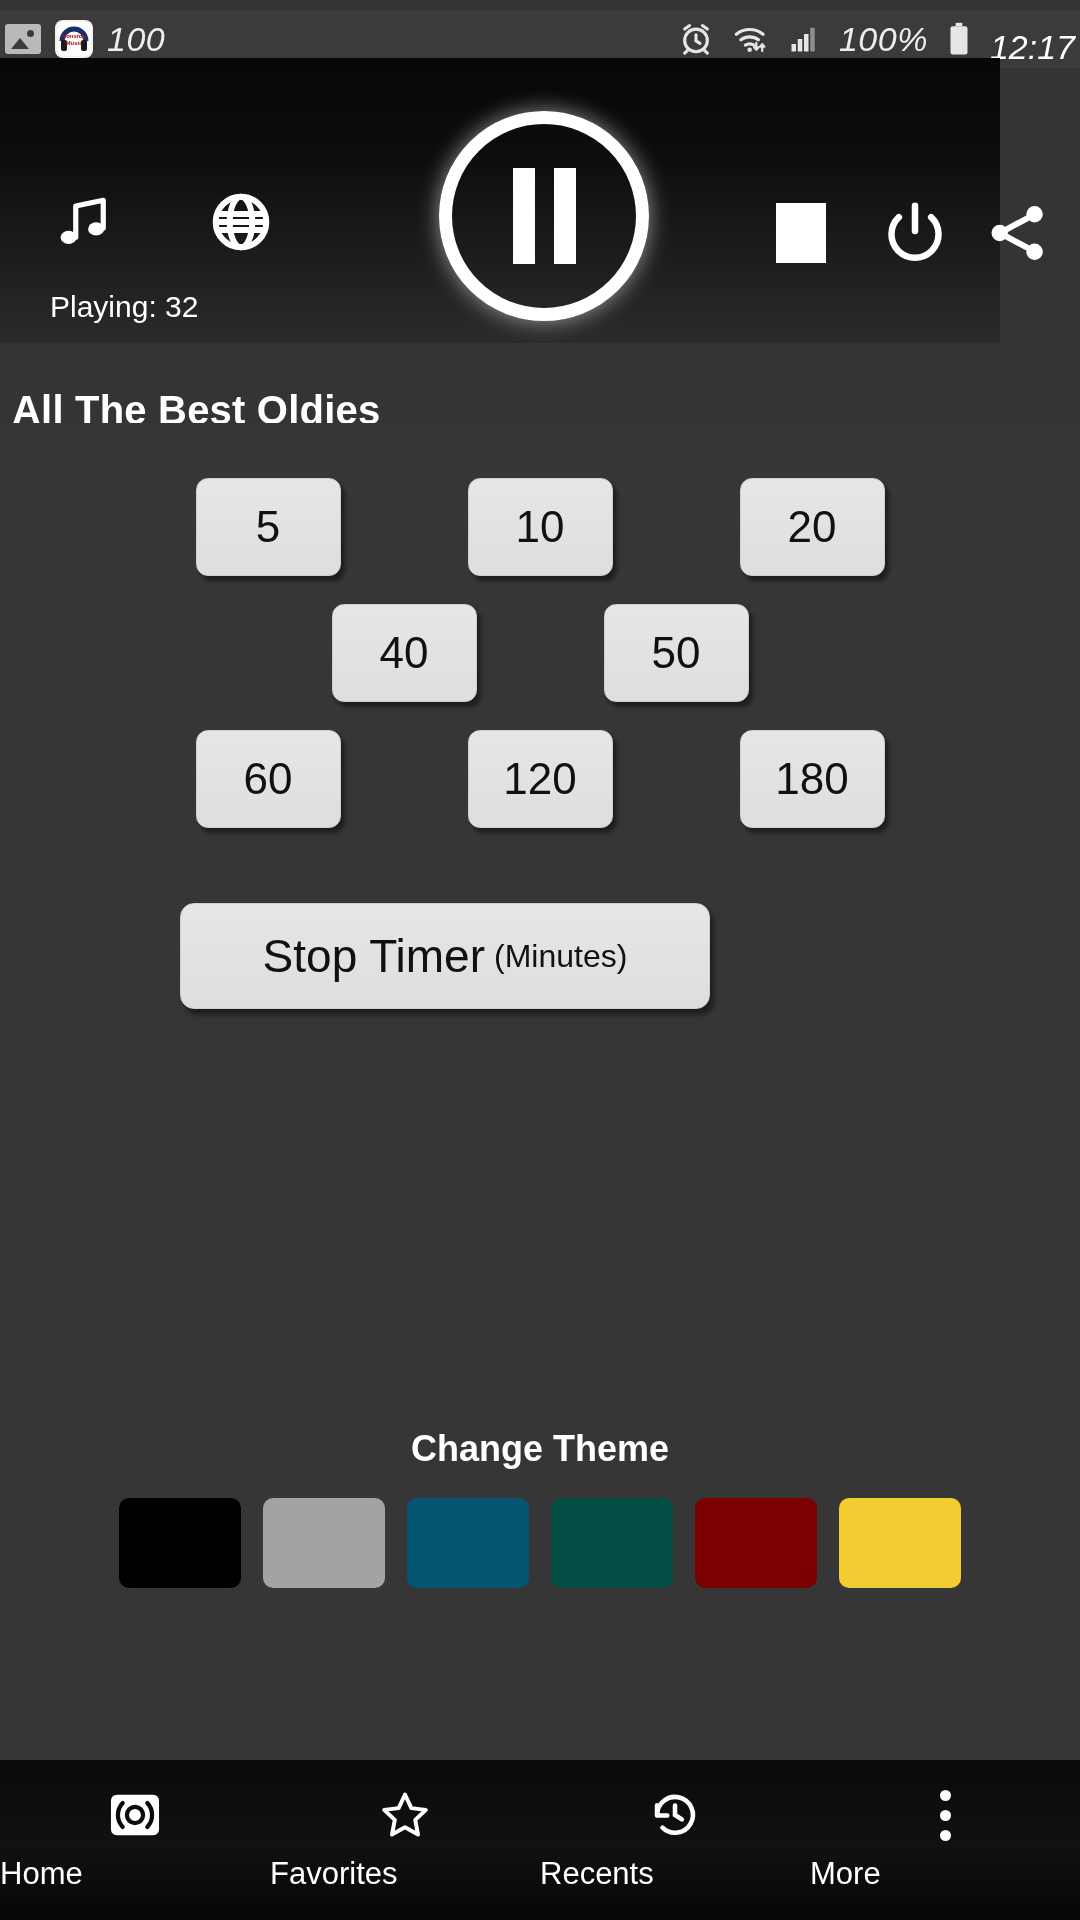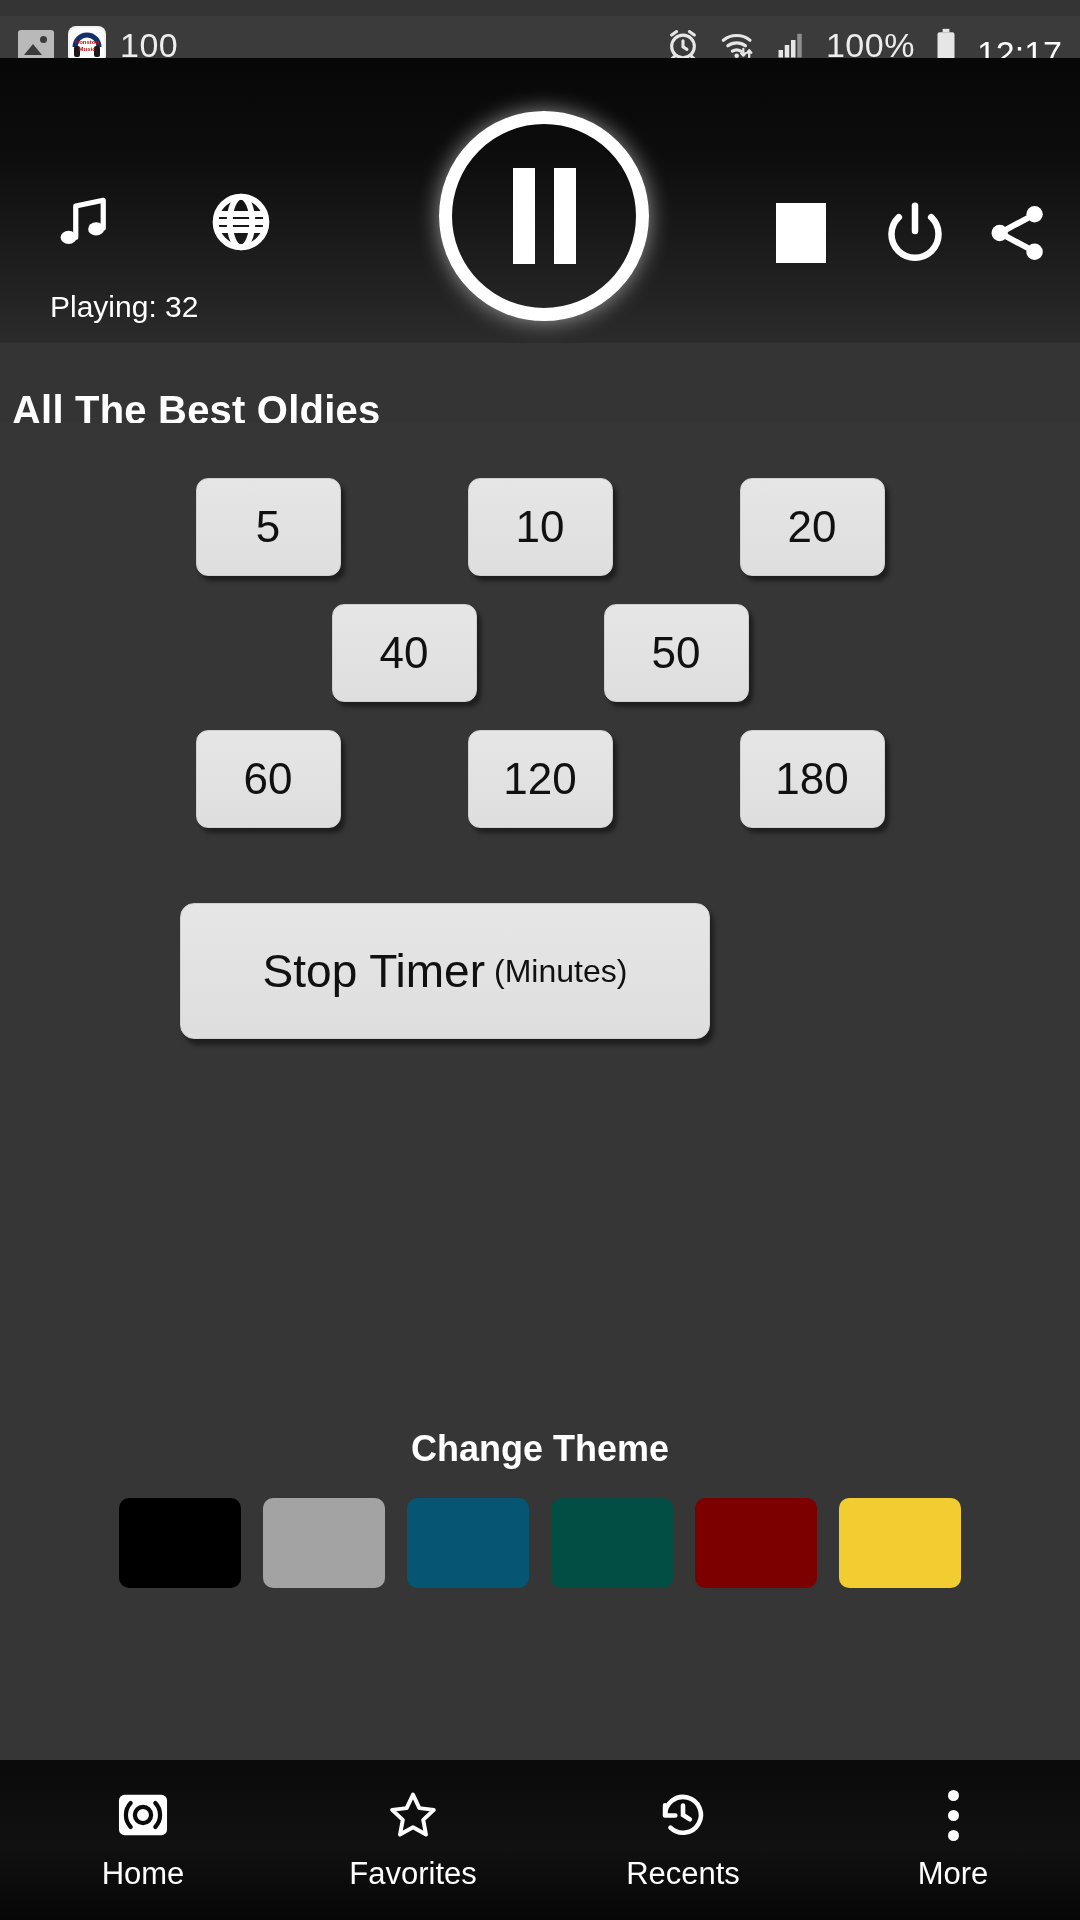--- a/index.html
+++ b/index.html
@@ -6,23 +6,23 @@
   html, body {
     width:1080px; height:1920px;
     background:#333333;
     font-family:"Liberation Sans", sans-serif;
     overflow:hidden;
   }
   #app { position:relative; width:1080px; height:1920px; background:#343434; }
 
   
   .statusbar{
-    position:absolute; top:16px; left:0; width:1080px; height:58px;
+    position:absolute; top:10px; left:0; width:1080px; height:58px;
     background:#3b3b3b; display:flex; align-items:center;
-    padding:0 18px; color:#e6e6e6;
+    padding:0 5px; color:#e6e6e6;font-style:italic;
   }
   .sb-left{ display:flex; align-items:center; gap:14px; }
   .sb-right{ margin-left:auto; display:flex; align-items:center; gap:20px;text-align:right; }
   .sb-text{ font-size:34px; color:#ededed; letter-spacing:.5px; line-height:1; }
   .sb-time{ font-size:34px; color:#ffffff; line-height:1;margin-top:16px; }
   .img-icon{
     width:36px;height:30px;border:3px solid #b9b9b9;border-radius:3px;
     position:relative; background:#b9b9b9;
   }
   .img-icon::after{
@@ -34,21 +34,21 @@
     content:""; position:absolute; right:4px; top:3px;
     width:7px;height:7px;border-radius:50%;background:#3b3b3b;
   }
   .appbadge{
     width:38px;height:38px;border-radius:8px;background:#f2f2f2;
     display:flex;align-items:center;justify-content:center;overflow:hidden;
   }
 
   
   .header{
-    position:absolute; top:58px; left:0; width:1080px; height:285px;
+    position:absolute; top:58px; left:0; width:1000px; height:285px;
     background:linear-gradient(180deg,#070707 0%,#0d0d0d 35%,#1f1f1f 75%,#2b2b2b 100%);
   }
   .ctrl{ position:absolute; display:flex; align-items:center; justify-content:center; }
   .music-btn{ left:48px; top:128px; width:72px;height:72px; }
   .globe-btn{ left:205px; top:128px; width:72px;height:72px; }
   .playing-label{
     position:absolute; left:50px; top:232px; color:#ffffff;
     font-size:30px; white-space:nowrap;
   }
   .pause-btn{
@@ -89,21 +89,21 @@
     width:145px; height:98px;
     background:linear-gradient(180deg,#e6e6e6 0%,#dedede 100%);
     border-radius:12px;
     box-shadow:4px 5px 4px rgba(0,0,0,.45);
     display:flex;align-items:center;justify-content:center;
     color:#111; font-size:44px;
     border:1px solid #cfcfcf;
   }
   .stoptimer{
     position:absolute; top:480px; left:180px;
-    width:530px; height:136px;
+    width:530px; height:106px;
     background:linear-gradient(180deg,#e6e6e6 0%,#dedede 100%);
     border-radius:14px;
     box-shadow:4px 6px 5px rgba(0,0,0,.45);
     display:flex;align-items:center;justify-content:center;
     color:#111; border:1px solid #cfcfcf;
   }
   .stoptimer .big{ font-size:46px; }
   .stoptimer .small{ font-size:32px; margin-left:9px; }
 
   .theme-label{
@@ -125,23 +125,22 @@
   }
 
   
   .navbar{
     position:absolute; bottom:0; left:0; width:1080px; height:160px;
     background:linear-gradient(180deg,#0a0a0a 0%,#111111 55%,#060606 100%);
     display:flex;
   }
   .navitem{
     flex:1; display:flex; flex-direction:column;
-    align-items:center; justify-content:center; gap:14px;
+    justify-content:center; gap:14px;
     color:#ffffff;
-    padding-left:16px;
   }
   .navitem.active{ background:#6e6e6e; }
   .nav-label{ font-size:31px; color:#fff; }
   .nav-ico{ height:54px; display:flex; align-items:center; justify-content:center; }
   .dots{ display:flex; flex-direction:column; gap:9px; }
   .dots i{ width:11px;height:11px;border-radius:50%;background:#fff;display:block; }
 </style>
 </head>
 <body>
 

